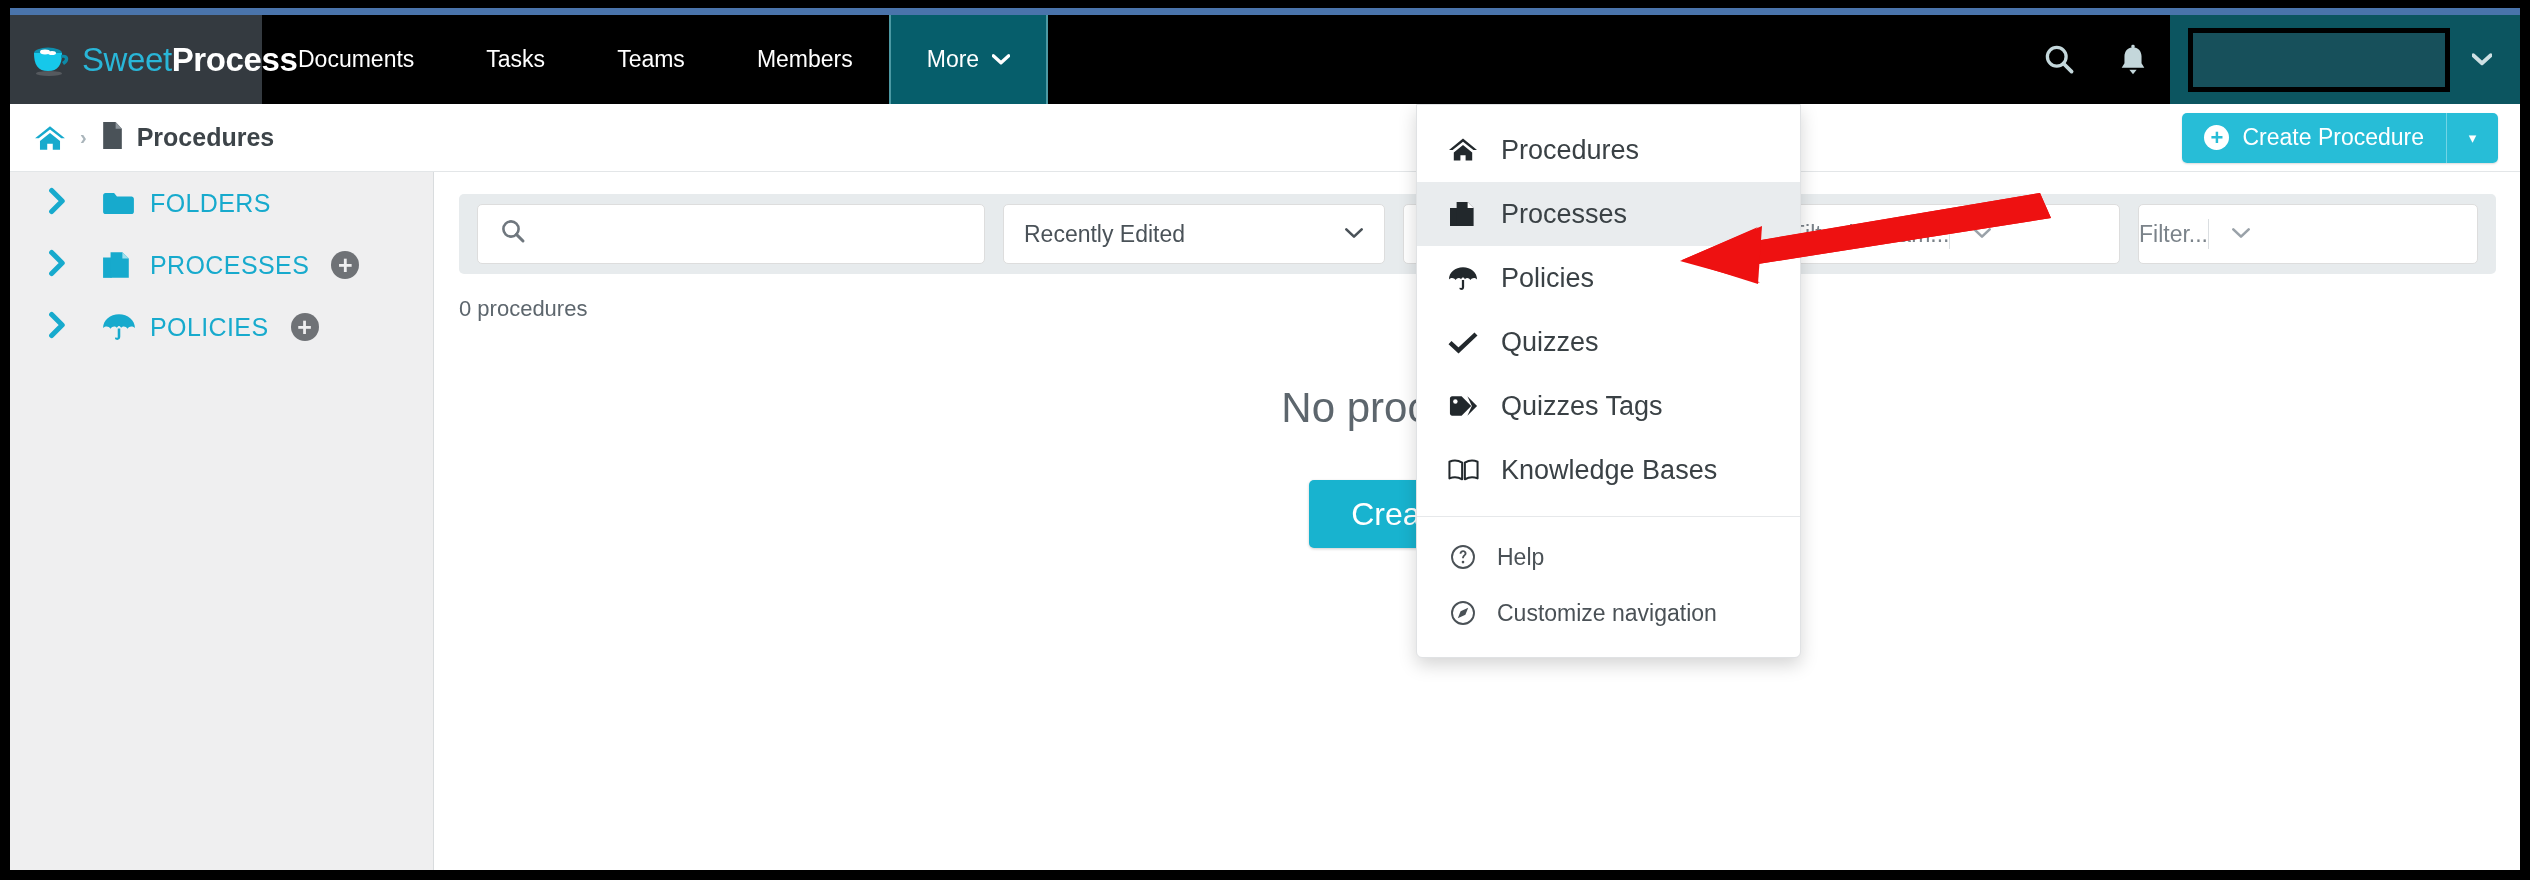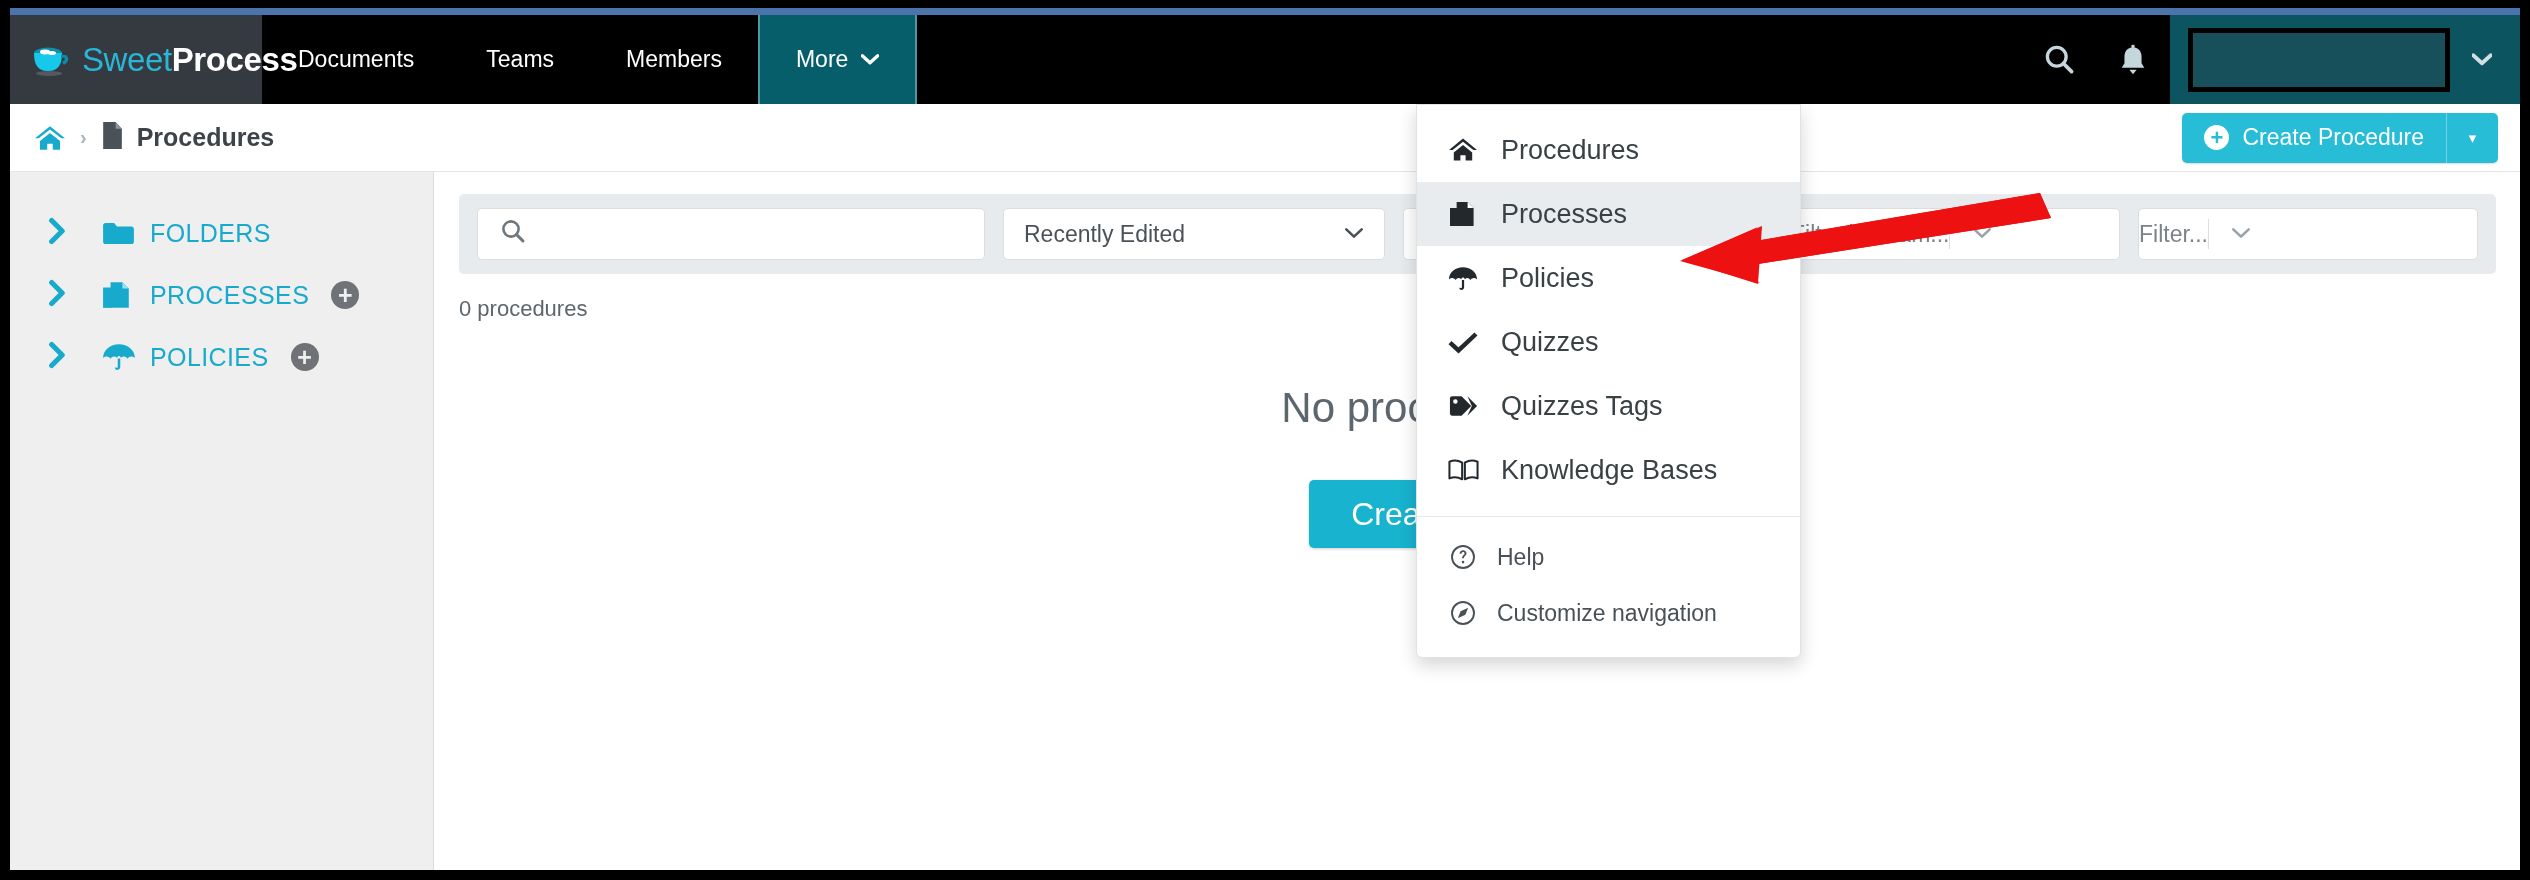--- a/index.html
+++ b/index.html
@@ -132,21 +132,20 @@
     display: flex; align-items: center; justify-content: center;
     font-size: 22px; font-weight: 700; line-height: 1;
   }
 
   
   .sidebar {
     position: absolute; left: 0; top: 164px;
     width: 424px; bottom: 0;
     background: #efeff0;
     border-right: 1px solid #d9dcde;
-    padding-top: 30px;
     z-index: 10;
   }
   .side-item {
     display: flex; align-items: center;
     height: 62px; padding-left: 38px;
     cursor: pointer;
   }
   .side-chev {
     color: #17aacd; font-size: 28px; font-weight: 700;
     width: 54px; flex: 0 0 54px; line-height: 1;
@@ -173,21 +172,21 @@
   .toolbar {
     margin: 22px 24px 0 24px;
     background: #e7ebed;
     border-radius: 5px;
     height: 80px;
     display: flex; align-items: center; gap: 18px;
     padding: 0 18px;
   }
   .field {
     background: #fff; border: 1px solid #ddd;
-    border-radius: 5px; height: 52px;
+    border-radius: 5px; height: 60px;
     display: flex; align-items: center;
     font-size: 23px; color: #7b838a;
   }
   .f-search { width: 508px; padding-left: 22px; gap: 16px; }
   .f-search input {
     border: 0; outline: 0; font-size: 23px; font-family: inherit;
     width: 100%; background: transparent; color: #3d4449;
   }
   .f-sort { width: 382px; padding: 0 20px; justify-content: space-between; }
   .f-sort .val { color: #4a5258; }
@@ -271,20 +270,23 @@
           <ellipse cx="24" cy="13" rx="4" ry="2" fill="#ffffff"></ellipse>
           <ellipse cx="21" cy="33.5" rx="13" ry="2.4" fill="#55595e"></ellipse>
         </svg>
       </span>
       <span class="brand-text"><span class="b1">Sweet</span><span class="b2">Process</span></span>
     </div>
 
     <div class="navitems">
       <div class="navitem">
             <span>Documents</span>
+          </div>
+      <div class="navitem">
+            <span>Tasks</span>
           </div>
       <div class="navitem">
             <span>Teams</span>
           </div>
       <div class="navitem">
             <span>Members</span>
           </div>
       <div class="navitem open">
         <span>More</span>
         <span class="caret">

